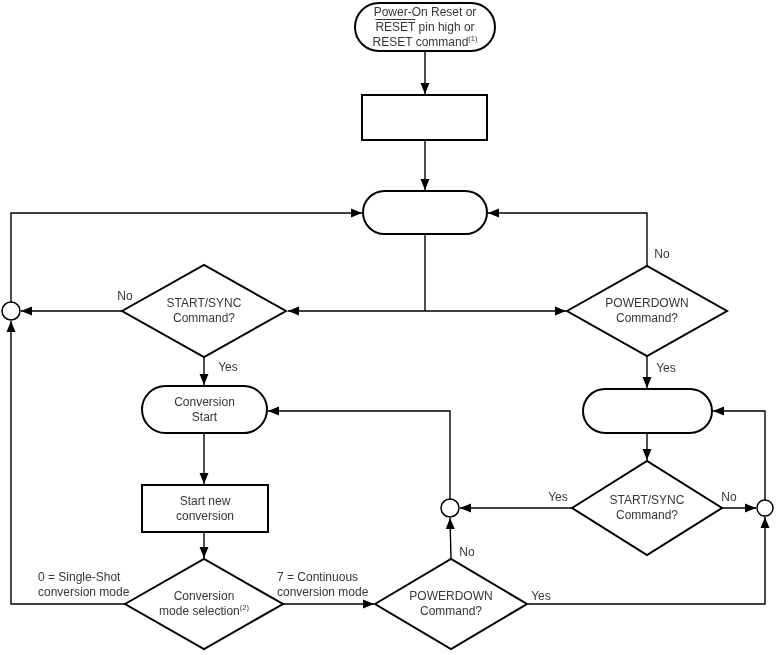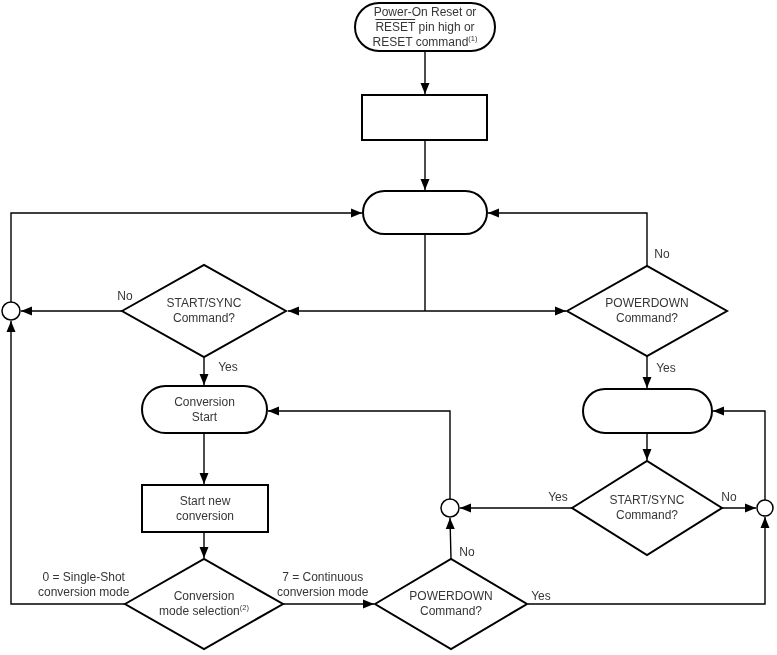--- a/index.html
+++ b/index.html
@@ -8,21 +8,21 @@
     font-family:"Liberation Sans", sans-serif; color:#363636; overflow:hidden;
   }
   .stage svg { position:absolute; left:0; top:0; }
   .nl {
     position:absolute; display:flex; flex-direction:column;
     align-items:center; justify-content:center; text-align:center;
     font-size:12px; line-height:15px; pointer-events:none; white-space:nowrap;
   }
   .el {
     position:absolute; font-size:12px; line-height:15px;
-    pointer-events:none; white-space:nowrap;text-align:center;
+    pointer-events:none; white-space:nowrap;
   }
   .el.center { text-align:center; }
   sup { font-size:7.5px; line-height:0; }
   .ovl { text-decoration:overline; }
 </style>
 </head>
 <body>
 
 <div class="stage">
 

